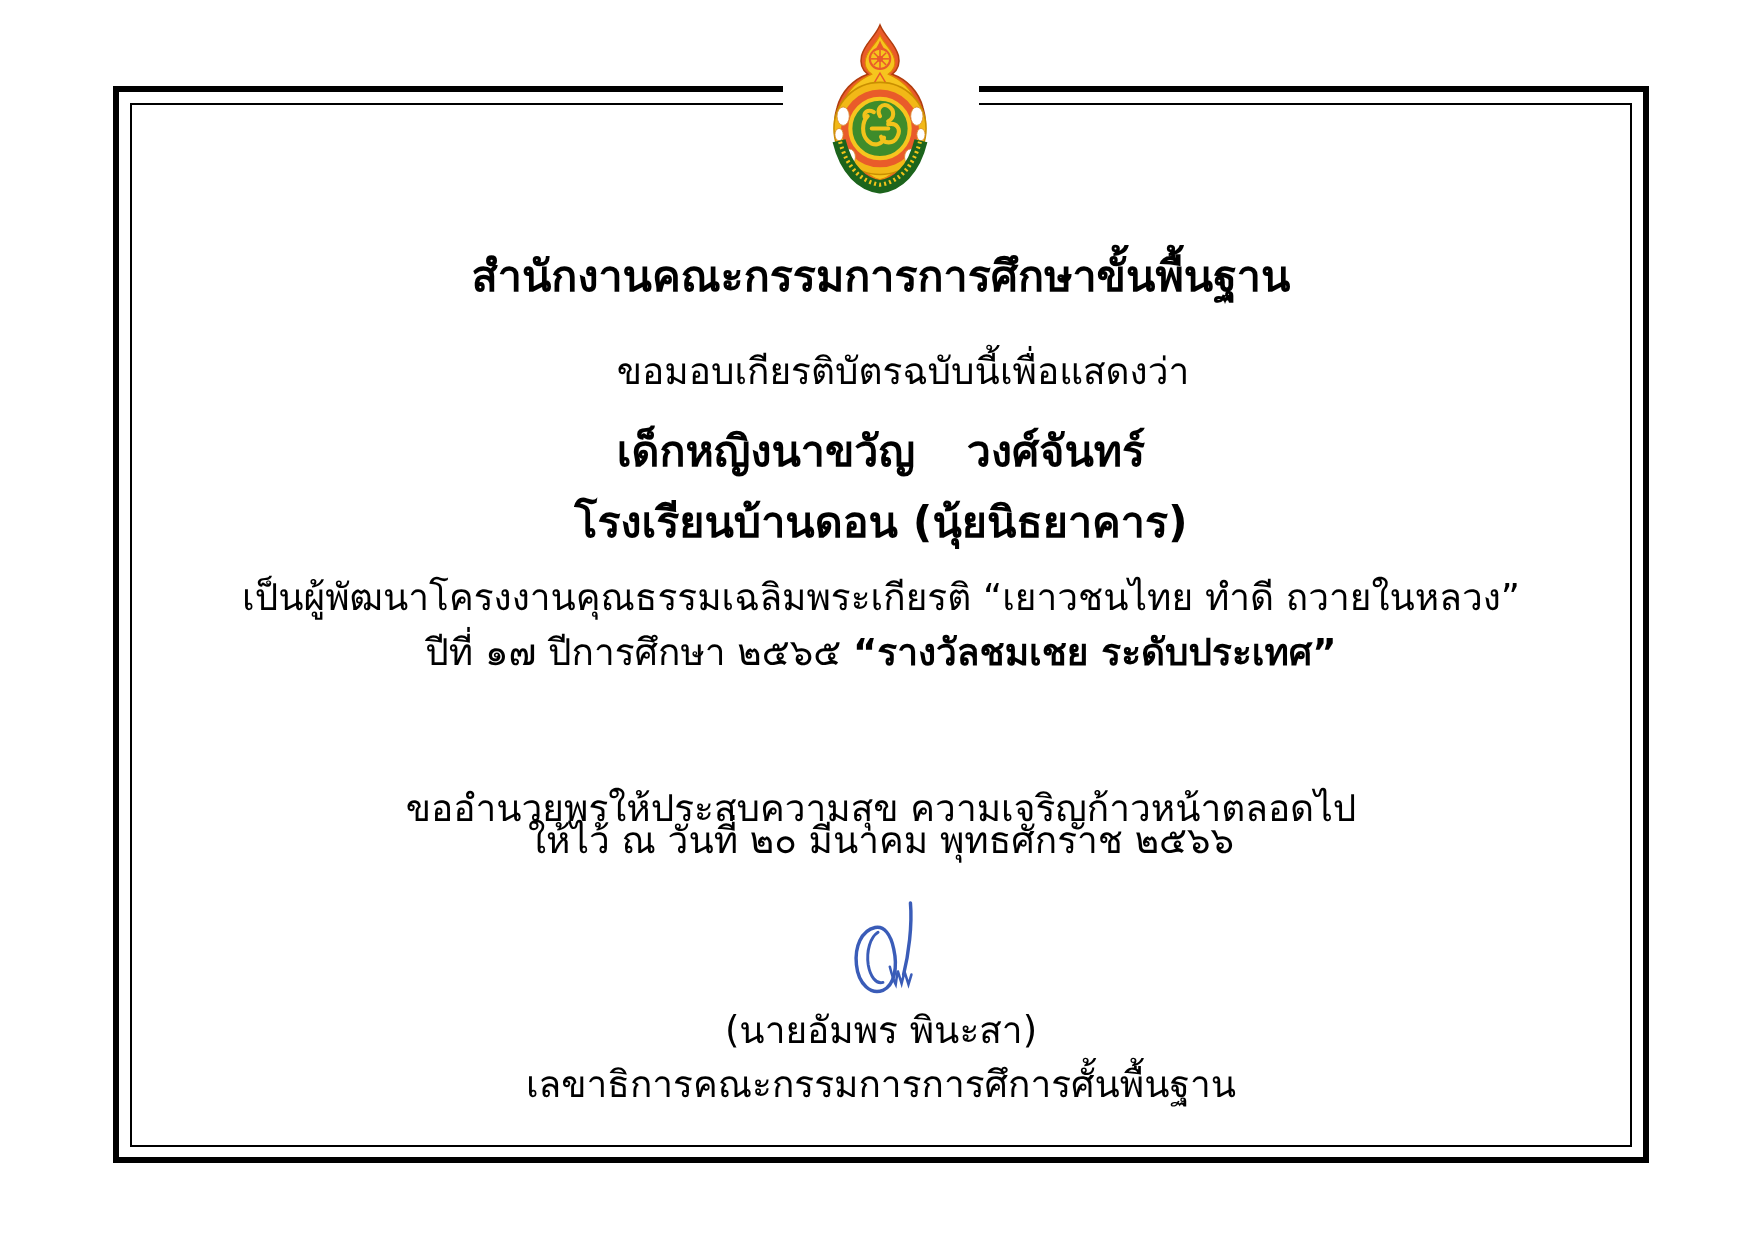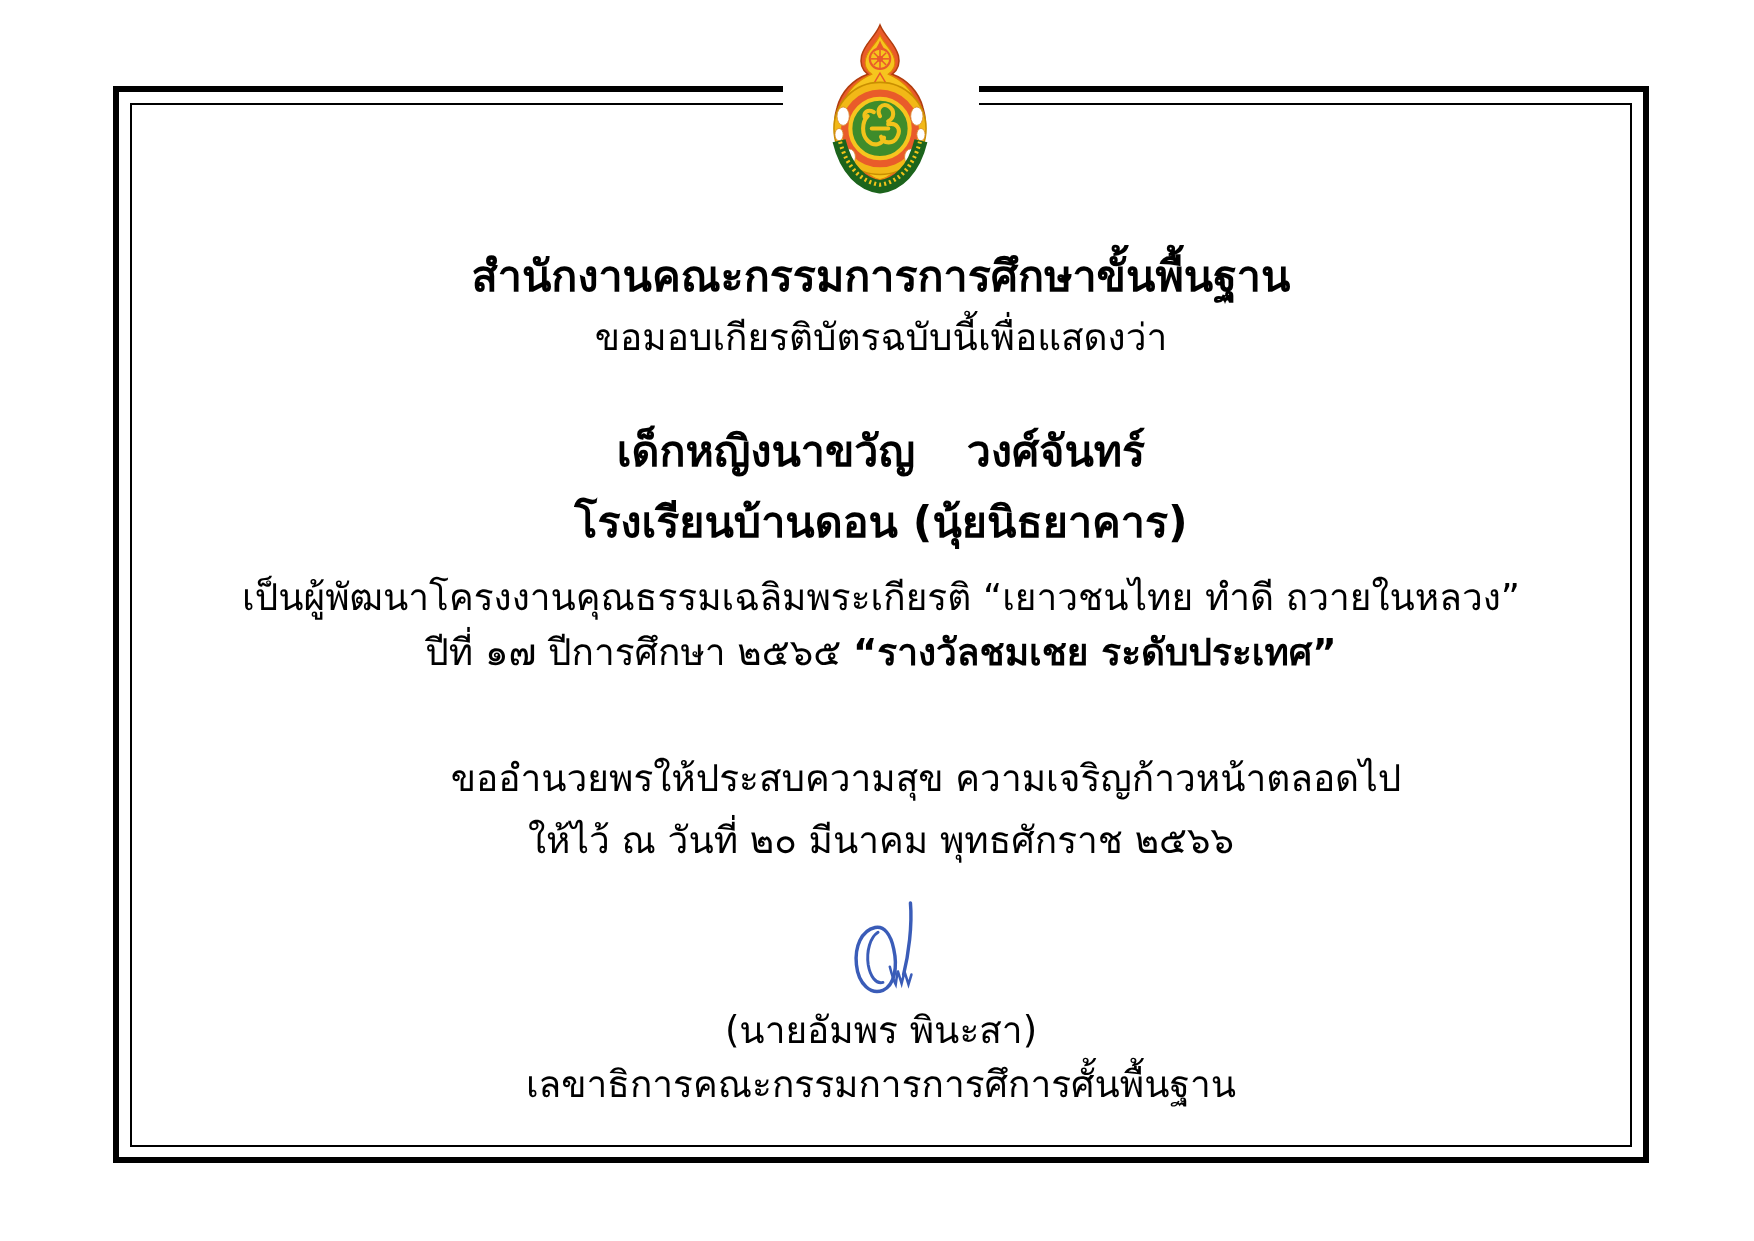--- a/index.html
+++ b/index.html
@@ -28,27 +28,27 @@
   }
   .line{
     position:absolute;left:113px;width:1536px;
     text-align:center;line-height:1.25;white-space:pre-wrap;z-index:4;
   }
   .h-bold{font-size:43px;font-weight:700;}
   .body-reg{font-size:37px;font-weight:400;}
   .b{font-weight:700;}
   .t-org1{top:202px;margin-top:48px;}
   .t-org2{top:270px;}
-  .t-intro{top:315px;}
+  .t-intro{top:349px;margin-left:22px;}
   .t-name{top:428px;font-family:Liberation Mono, monospace;}
   .t-school{top:496px;}
   .t-body1{top:575px;}
   .t-body2{top:630px;text-align:center;}
   .t-body3{top:697px;}
-  .t-bless{top:756px;padding-left:45px;}
+  .t-bless{top:786px;}
   .t-date{top:818px;}
   .t-signer{top:1008px;}
   .t-title{top:1062px;}
   .signature{
     position:absolute;left:830px;top:898px;width:100px;height:108px;z-index:4;
   }
 </style>
 </head>
 <body>
 

